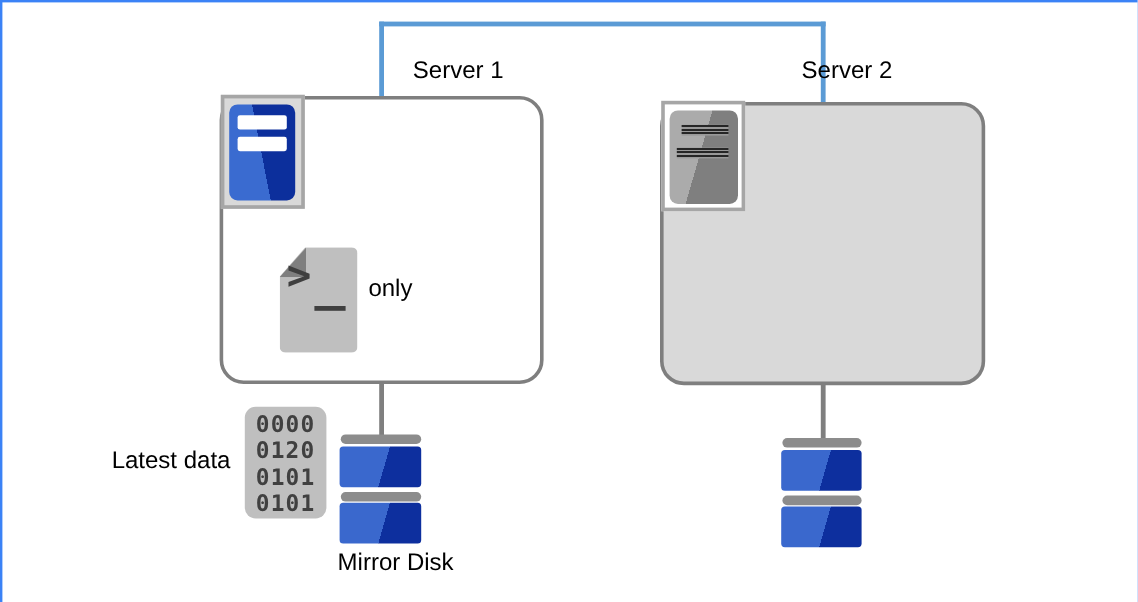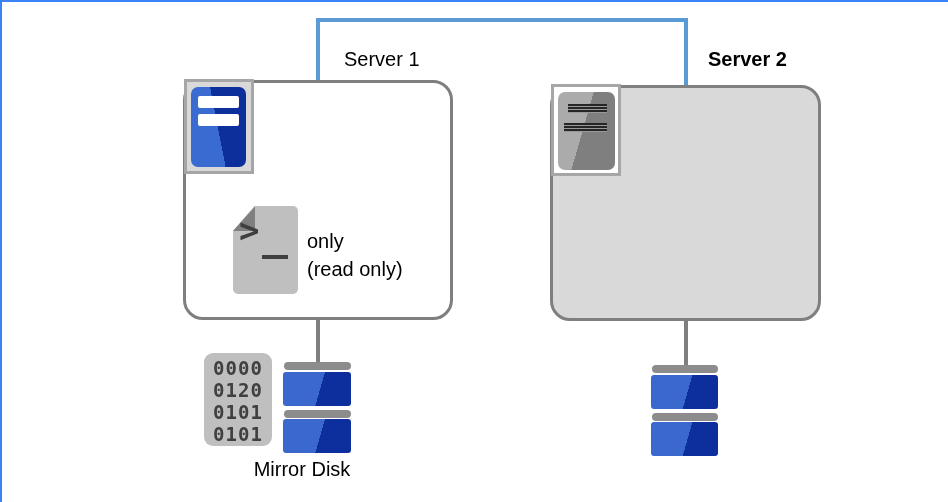--- a/index.html
+++ b/index.html
@@ -14,21 +14,21 @@
   
   .net-h{left:314px;top:16px;width:372px;height:4px;background:#5b9bd5;}
   .net-v1{left:314px;top:16px;width:4px;height:64px;background:#5b9bd5;}
   .net-v2{left:682px;top:16px;width:4px;height:69px;background:#5b9bd5;}
 
   
   .srv-box{border:3px solid #7f7f7f;border-radius:20px;box-sizing:border-box;}
   .srv1{left:181px;top:78px;width:270px;height:240px;background:#ffffff;}
   .srv2{left:548px;top:83px;width:271px;height:236px;background:#d9d9d9;}
   .lbl-srv1{left:342px;top:46px;}
-  .lbl-srv2{left:706px;top:46px;font-weight:bold;}
+  .lbl-srv2{left:666px;top:46px;}
 
   
   .icon-frame{box-sizing:border-box;border:3px solid #a6a6a6;}
   .frame1{left:182px;top:77px;width:70px;height:95px;background:#d9d9d9;}
   .frame2{left:549px;top:82px;width:70px;height:92px;background:#ffffff;}
   .tower{border-radius:7px;}
   .tower-blue{left:4px;top:5px;width:55px;height:80px;
     background:linear-gradient(79deg,#3a6bd0 49%,#0c2f9c 49%);}
   .tower-bar{left:7px;width:41px;height:12px;background:#ffffff;border-radius:2px;}
   .tbar1{top:9px;} .tbar2{top:27px;}
@@ -44,42 +44,42 @@
     border-radius:0 5px 5px 5px;
     clip-path:polygon(0 28%,33% 0,100% 0,100% 100%,0 100%);}
   .script-fold{left:0;top:0;width:22px;height:25px;background:#7f7f7f;
     clip-path:polygon(0 100%,100% 2%,100% 100%);}
   .script-gt{left:6px;top:7px;font-family:"DejaVu Sans Mono",monospace;
     font-weight:bold;font-size:34px;color:#3f3f3f;line-height:34px;}
   .script-underscore{left:29px;top:49px;width:26px;height:4px;background:#3f3f3f;}
   .mount-text{left:305px;top:225px;font-size:20px;line-height:28px;}
 
   
-  .binary-icon{left:202px;top:351px;width:68px;height:93px;background:#bfbfbf;
+  .binary-icon{left:202px;top:337px;width:68px;height:93px;background:#bfbfbf;
     border-radius:9px;padding-top:4px;box-sizing:border-box;text-align:center;}
   .binary-row{font-family:"DejaVu Sans Mono",monospace;font-weight:bold;
     font-size:19px;line-height:22px;letter-spacing:1px;color:#404040;}
   .lbl-latest{left:70px;top:371px;width:120px;text-align:right;}
 
   
   .disk-line{width:4px;background:#7f7f7f;}
   .dl1{left:314px;top:317px;height:45px;}
   .dl2{left:682px;top:318px;height:47px;}
   .disk-bar{height:8px;background:#8c8c8c;border-radius:4px;}
   .disk-body{height:34px;border-radius:3px;
     background:linear-gradient(106deg,#3a68cd 54%,#0d2f9e 54%);}
   .s1b1{left:282px;top:360px;width:67px;}
   .s1d1{left:281px;top:370px;width:68px;}
   .s1b2{left:282px;top:408px;width:67px;}
   .s1d2{left:281px;top:417px;width:68px;}
   .s2b1{left:650px;top:363px;width:66px;}
   .s2d1{left:649px;top:373px;width:67px;}
   .s2b2{left:650px;top:411px;width:66px;}
   .s2d2{left:649px;top:420px;width:67px;}
-  .lbl-mirror{left:240px;top:456px;width:120px;text-align:center;}
+  .lbl-mirror{left:256px;top:456px;width:120px;text-align:right;}
 </style>
 </head>
 <body>
 
 <div class="canvas">
 
   <div class="abs net-h"></div>
   <div class="abs net-v1"></div>
   <div class="abs net-v2"></div>
 
@@ -103,29 +103,29 @@
   </div>
 
   <div class="abs script-icon">
     <div class="abs script-page"></div>
     <div class="abs script-fold"></div>
     <div class="abs script-gt">&gt;</div>
     <div class="abs script-underscore"></div>
   </div>
   <div class="abs mount-text">
     <div>only</div>
-    <div>(read only)</div>
   </div>
 
   <div class="abs binary-icon">
     <div class="binary-row">0000</div>
     <div class="binary-row">0120</div>
     <div class="binary-row">0101</div>
     <div class="binary-row">0101</div>
   </div>
+  <div class="abs label lbl-latest">Latest data</div>
 
   <div class="abs disk-line dl1"></div>
   <div class="abs disk-bar s1b1"></div>
   <div class="abs disk-body s1d1"></div>
   <div class="abs disk-bar s1b2"></div>
   <div class="abs disk-body s1d2"></div>
   <div class="abs label lbl-mirror">Mirror Disk</div>
 
   <div class="abs disk-line dl2"></div>
   <div class="abs disk-bar s2b1"></div>

